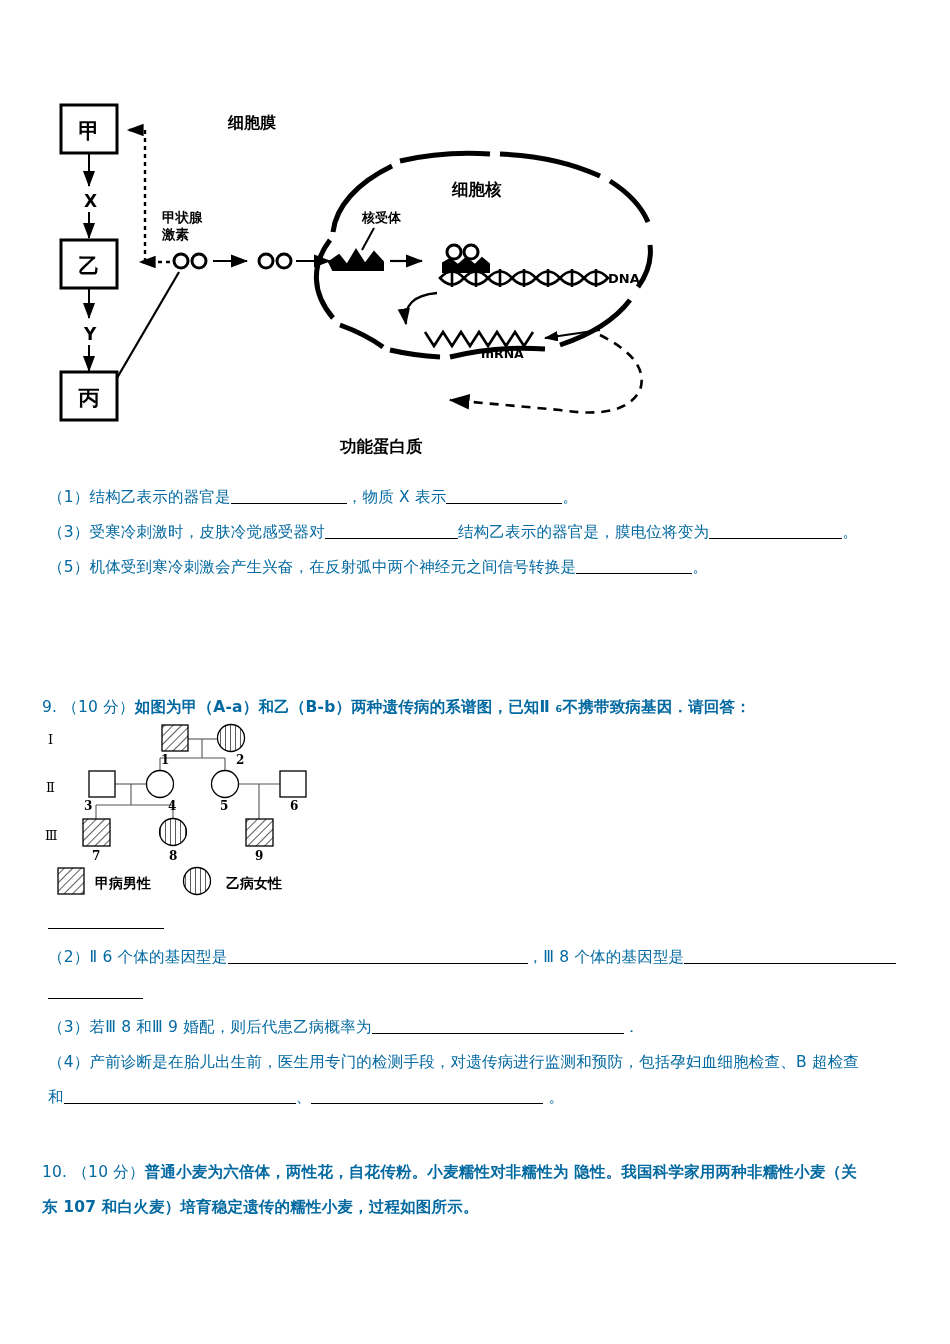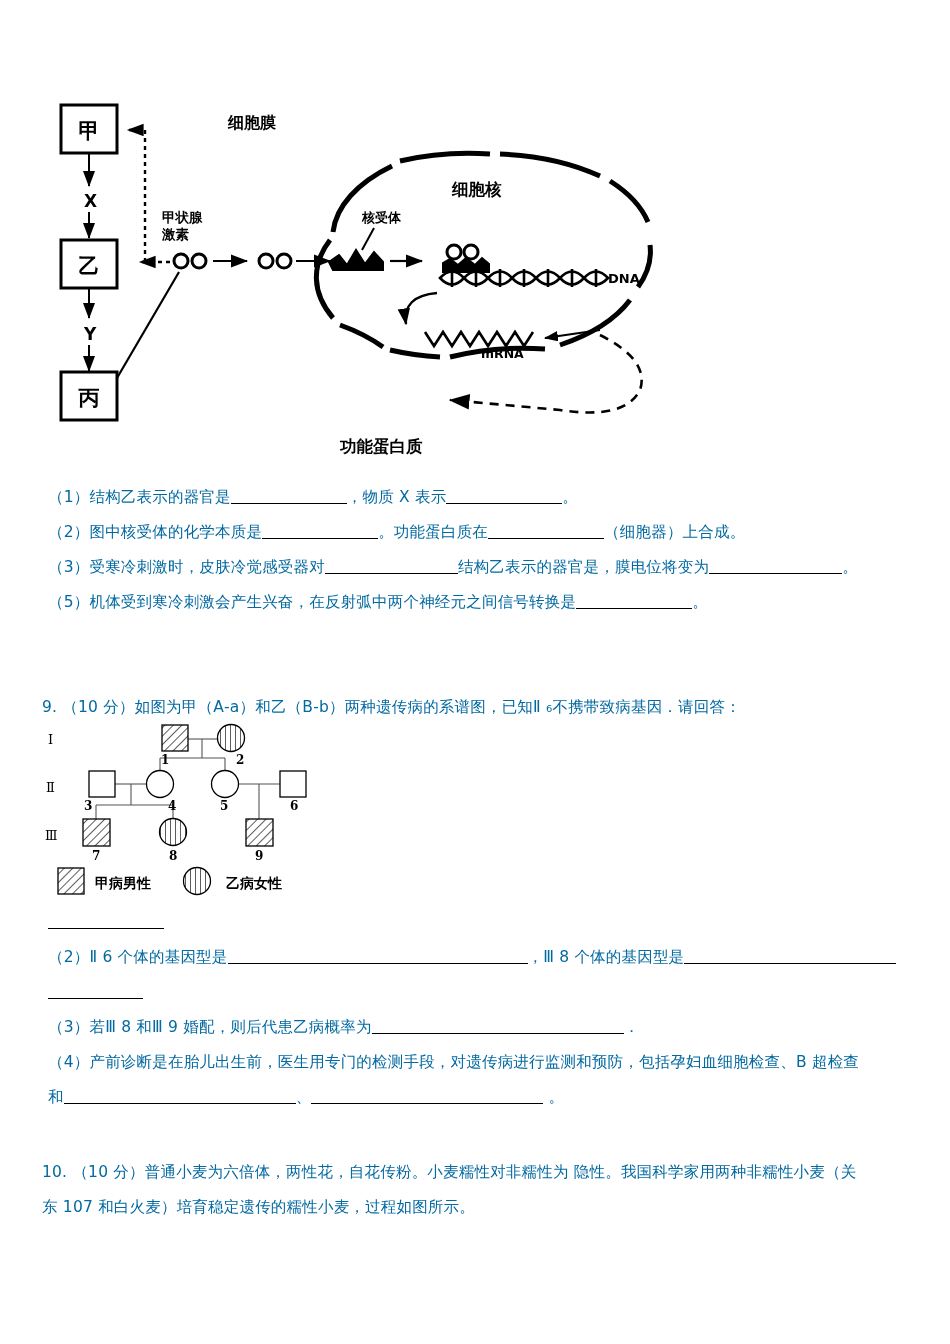--- a/index.html
+++ b/index.html
@@ -53,21 +53,21 @@
   }
   .b80  { width: 84px; }
   .b90  { width: 95px; }
   .b110 { width: 116px; }
   .b130 { width: 133px; }
   .b190 { width: 192px; }
   .b210 { width: 212px; }
   .b230 { width: 232px; }
   .b250 { width: 252px; }
   .b300 { width: 300px; }
-  .bold { font-weight: normal; }
+  .bold { font-weight: bold; }
 
   
   .fig2 {
     position: absolute;
     left: 40px;
     top: 722px;
     width: 340px;
     height: 190px;
   }
   .fig2 svg { display: block; }
@@ -195,23 +195,20 @@
       <text x="340" y="452" font-size="16.5" font-weight="bold" font-family="'DejaVu Sans','Liberation Sans',sans-serif">功能蛋白质</text>
     </svg>
   </div>
 
   <div class="qblock" style="top:480px;">
 
     <div class="qline">
       <span>（1）</span><span>结构乙表示的器官是</span><span class="blank b110"></span><span>，物质 X 表示</span><span class="blank b110"></span><span>。</span>
     </div>
 
-    <div class="qline">
-      <span>（2）</span><span>图中核受体的化学本质是</span><span class="blank b110"></span><span>。功能蛋白质在</span><span class="blank b110"></span><span>（细胞器）上合成。</span>
-    </div>
 
     <div class="qline">
       <span>（3）</span><span>受寒冷刺激时，皮肤冷觉感受器对</span><span class="blank b130"></span><span>结构乙表示的器官是，膜电位将变为</span><span class="blank b130"></span><span>。</span>
     </div>
 
 
 
     <div class="qline">
       <span>（5）</span><span>机体受到寒冷刺激会产生兴奋，在反射弧中两个神经元之间信号转换是</span><span class="blank b110"></span><span>。</span>
     </div>

